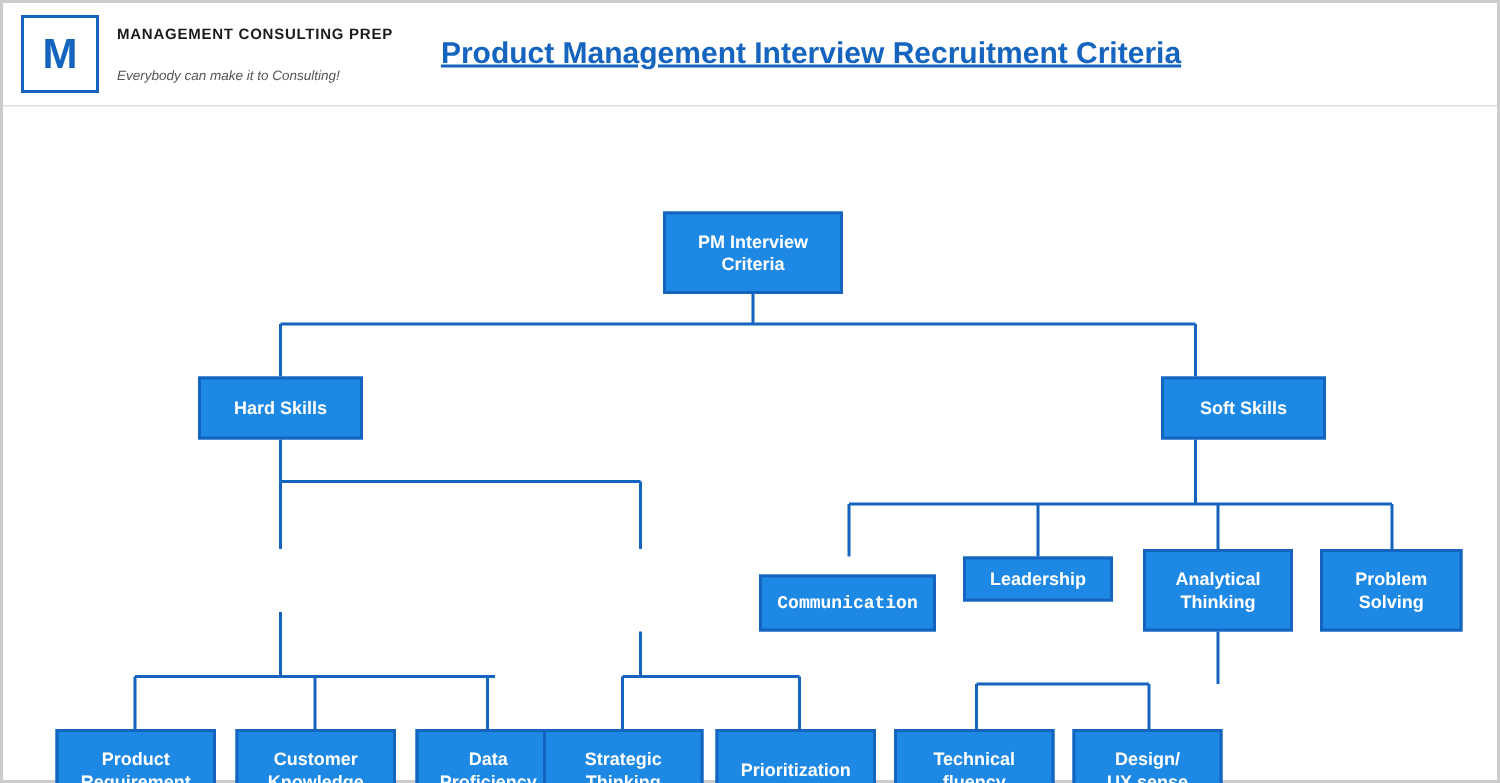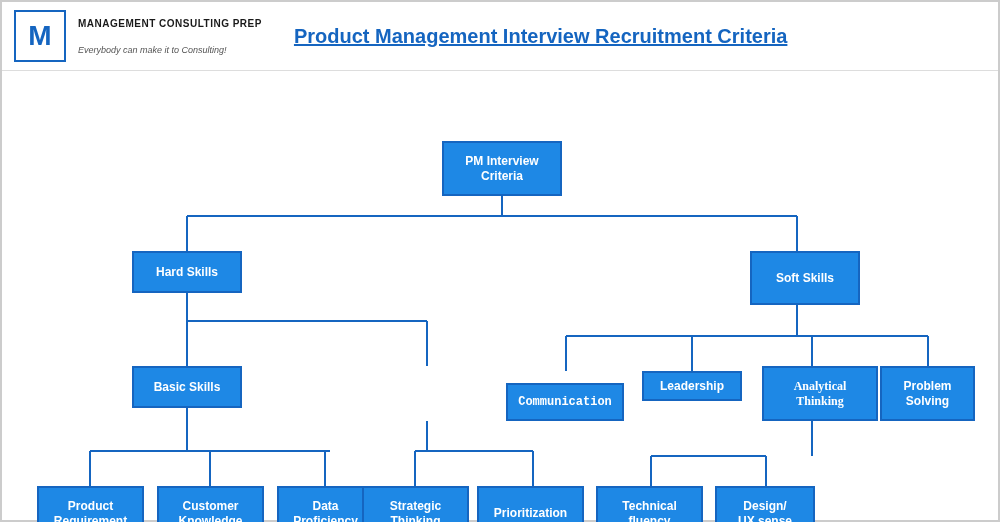--- a/index.html
+++ b/index.html
@@ -162,30 +162,29 @@
       <line x1="649" y1="385" x2="764" y2="385"></line>
       <line x1="649" y1="385" x2="649" y2="415"></line>
       <line x1="764" y1="385" x2="764" y2="415"></line>
     </svg>
 
     <div class="node" style="left:440px; top:70px; width:120px; height:55px; white-space:pre-line;">PM Interview
 Criteria</div>
 
     <div class="node" style="left:130px; top:180px; width:110px; height:42px;">Hard Skills</div>
 
-    <div class="node" style="left:748px; top:180px; width:110px; height:54px;">Soft Skills</div>
-
-    <div class="node" style="left:130px; top:295px; width:110px; height:42px;">Basic Skills</div>
+    <div class="node" style="left:772px; top:180px; width:110px; height:42px;">Soft Skills</div>
+
 
 
     <div class="node" style="left:504px; top:312px; width:118px; height:38px;font-family:Liberation Mono, monospace;">Communication</div>
 
     <div class="node" style="left:640px; top:300px; width:100px; height:30px;">Leadership</div>
 
-    <div class="node" style="left:760px; top:295px; width:116px; height:55px; white-space:pre-line;font-family:Liberation Serif, serif;">Analytical
+    <div class="node" style="left:760px; top:295px; width:100px; height:55px; white-space:pre-line;">Analytical
 Thinking</div>
 
     <div class="node" style="left:878px; top:295px; width:95px; height:55px; white-space:pre-line;">Problem
 Solving</div>
 
     <div class="node" style="left:35px; top:415px; width:107px; height:55px; white-space:pre-line;">Product
 Requirement</div>
 
     <div class="node" style="left:155px; top:415px; width:107px; height:55px; white-space:pre-line;">Customer
 Knowledge</div>

